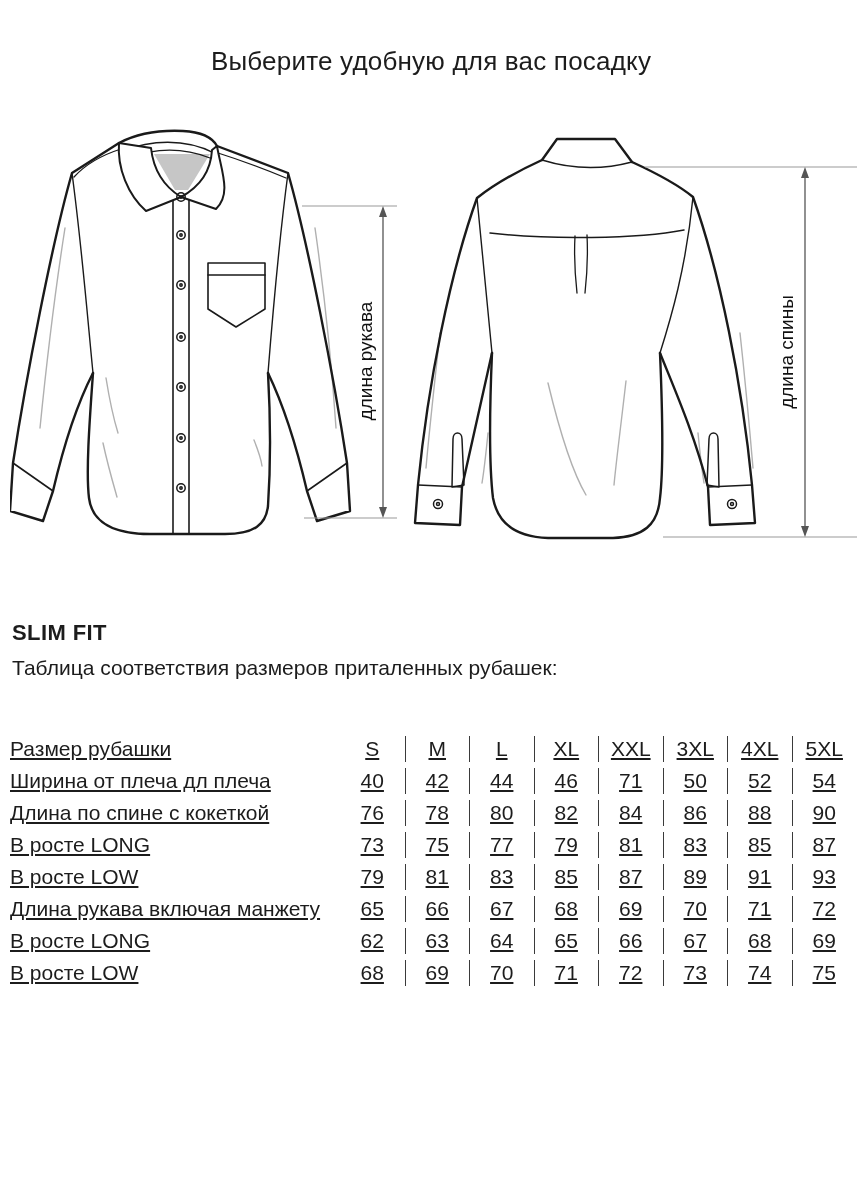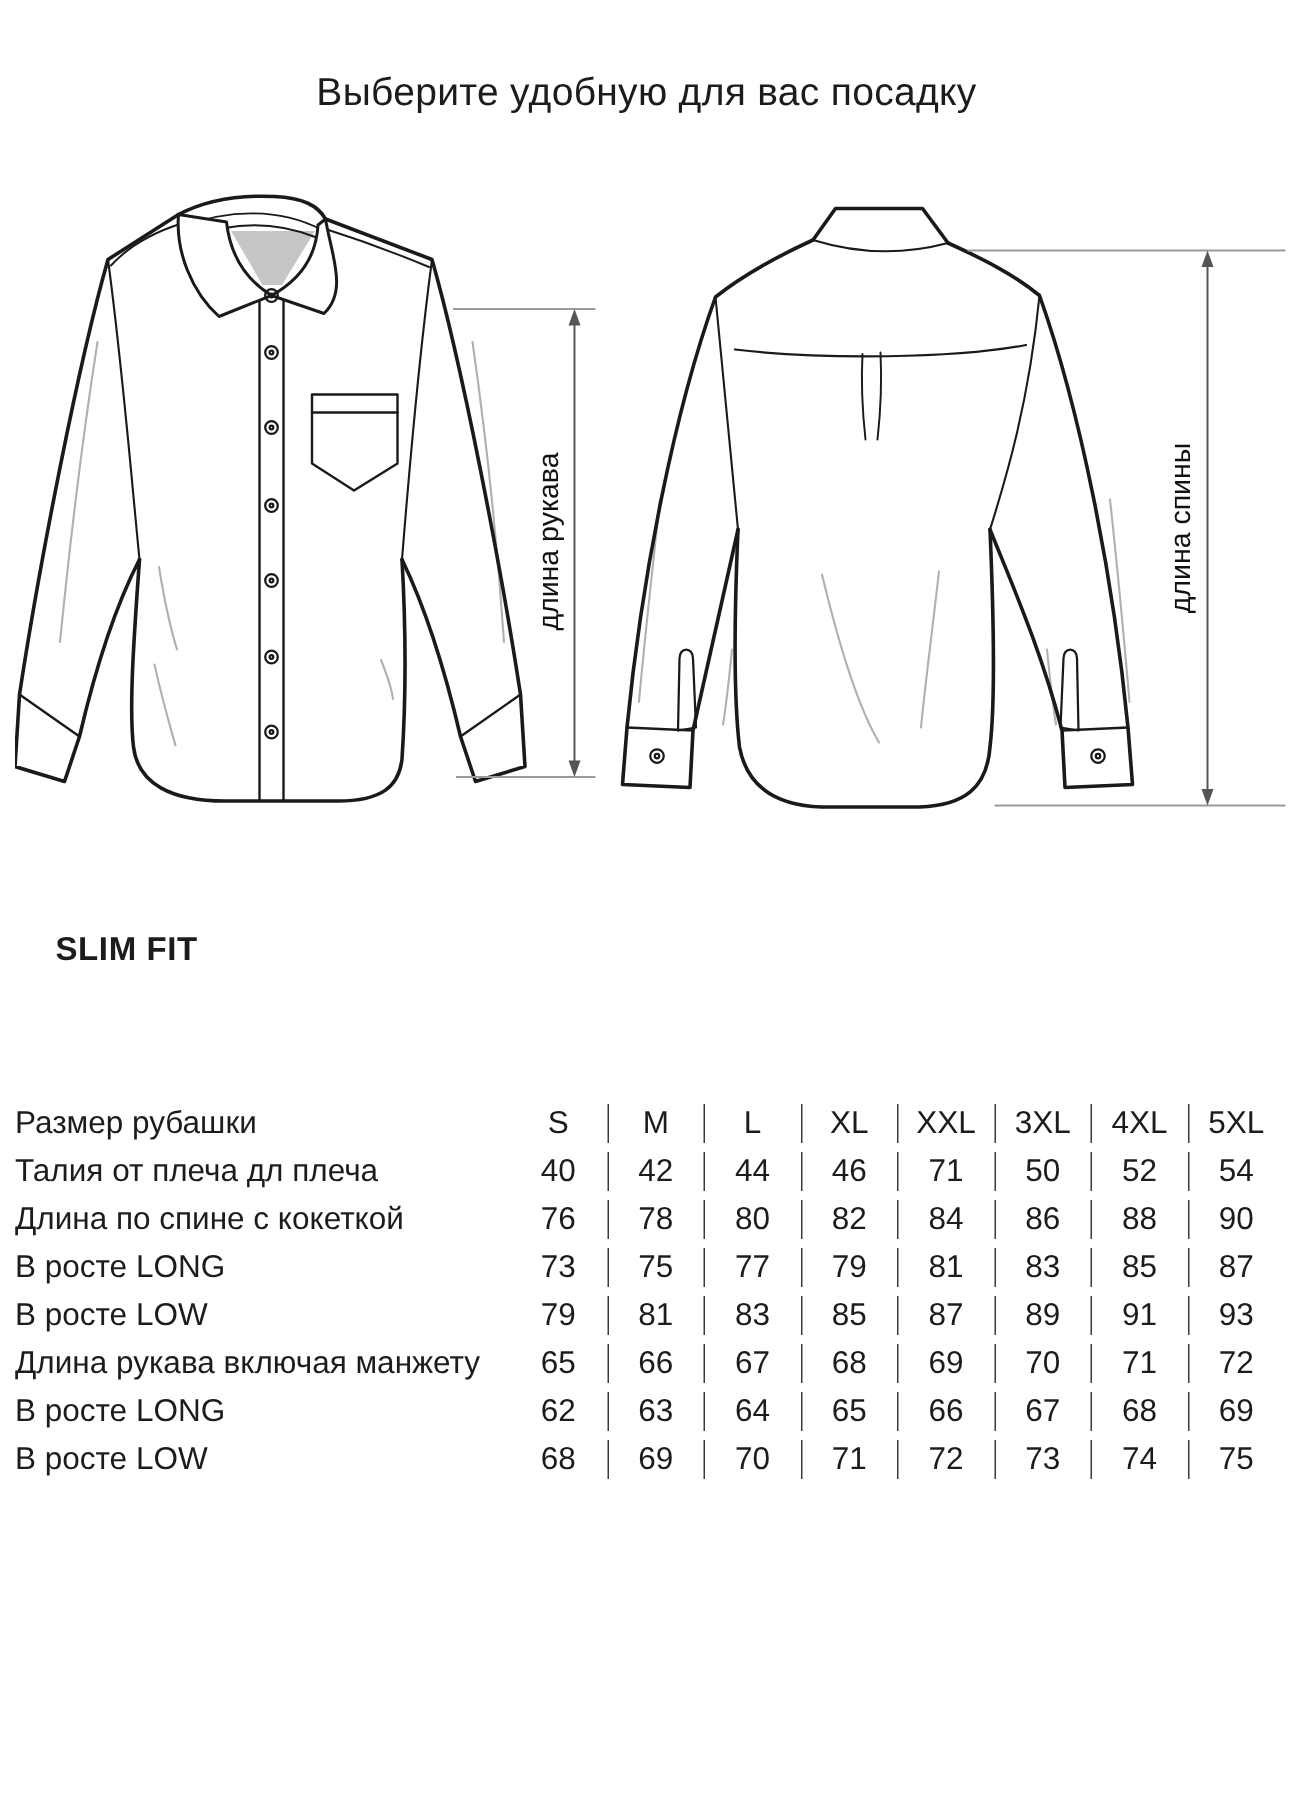--- a/index.html
+++ b/index.html
@@ -7,25 +7,25 @@
     --collar-inner:#c6c6c6; --divider:#3a3a3a; --dim:#555; --ext:#9a9a9a; --background:#ffffff;
   }
   *{margin:0;padding:0;box-sizing:border-box;}
   html,body{background:#fff;}
   body{font-family:"Liberation Sans","DejaVu Sans",sans-serif;color:var(--text);}
   .canvas{position:relative;width:862px;height:1200px;background:var(--background);overflow:hidden;}
   .page-title{position:absolute;top:46px;left:0;width:862px;text-align:center;
     font-size:26px;font-weight:400;color:var(--text);letter-spacing:0.2px;}
   .diagram-layer{position:absolute;left:0;top:0;}
   .section-heading{position:absolute;left:12px;top:620px;font-size:22px;font-weight:700;
-    letter-spacing:0.4px;color:var(--text);margin-left:25px;}
+    letter-spacing:0.4px;color:var(--text);}
   .section-subtitle{position:absolute;left:12px;top:656px;font-size:21px;font-weight:400;color:var(--text);}
   table.size-table{position:absolute;left:10px;top:730px;width:846px;
     border-collapse:separate;border-spacing:0 6px;table-layout:fixed;
-    font-size:21px;color:var(--text);}
+    font-size:21px;color:var(--text);text-decoration:underline;}
   table.size-table td{height:26px;line-height:26px;padding:0;vertical-align:middle;white-space:nowrap;}
   td.row-label{text-align:left;}
   td.cell{text-align:center;}
   td.cell.div{border-left:1.5px solid var(--divider);}
   svg{display:block;}
 </style>
 </head>
 <body>
 
 <div class="canvas">
@@ -160,20 +160,21 @@
       <line x1="645" y1="37" x2="857" y2="37" stroke="var(--ext)" stroke-width="1.2"></line>
       <line x1="663" y1="407" x2="857" y2="407" stroke="var(--ext)" stroke-width="1.2"></line>
       <line x1="805" y1="40" x2="805" y2="404" stroke="var(--dim)" stroke-width="1.3"></line>
       <polygon points="805,37 801,48 809,48" fill="var(--dim)"></polygon>
       <polygon points="805,407 801,396 809,396" fill="var(--dim)"></polygon>
       <text x="793" y="222" transform="rotate(-90 793 222)" text-anchor="middle" font-size="19" fill="#111" font-family="Liberation Sans, DejaVu Sans, sans-serif">длина спины</text>
     </g>
   </svg>
 
   <div class="section-heading">SLIM FIT</div>
+  <div class="section-subtitle">Таблица соответствия размеров приталенных рубашек:</div>
 
   <table class="size-table">
     <colgroup>
       <col style="width:330px">
       <col style="width:64.5px">
         <col style="width:64.5px">
         <col style="width:64.5px">
         <col style="width:64.5px">
       <col style="width:64.5px">
         <col style="width:64.5px">
@@ -186,21 +187,21 @@
           <td class="cell">S</td>
           <td class="cell div">M</td>
           <td class="cell div">L</td>
           <td class="cell div">XL</td>
           <td class="cell div">XXL</td>
           <td class="cell div">3XL</td>
           <td class="cell div">4XL</td>
           <td class="cell div">5XL</td>
         </tr>
         <tr>
-          <td class="row-label">Талия от плеча дл плеча</td>
+          <td class="row-label">Ширина от плеча дл плеча</td>
           <td class="cell">40</td>
           <td class="cell div">42</td>
           <td class="cell div">44</td>
           <td class="cell div">46</td>
           <td class="cell div">71</td>
           <td class="cell div">50</td>
           <td class="cell div">52</td>
           <td class="cell div">54</td>
         </tr>
         <tr>

